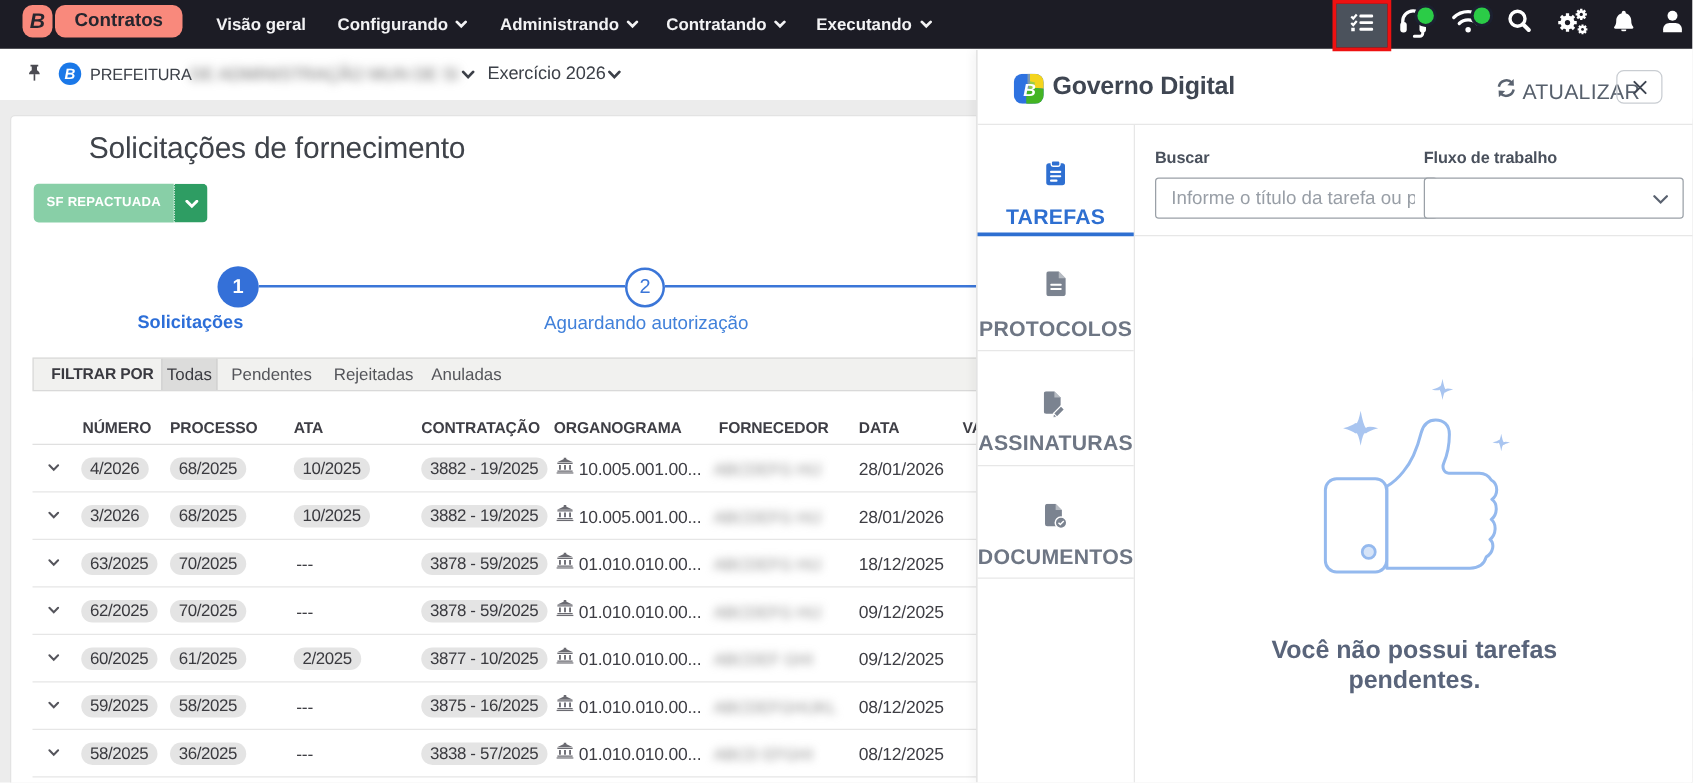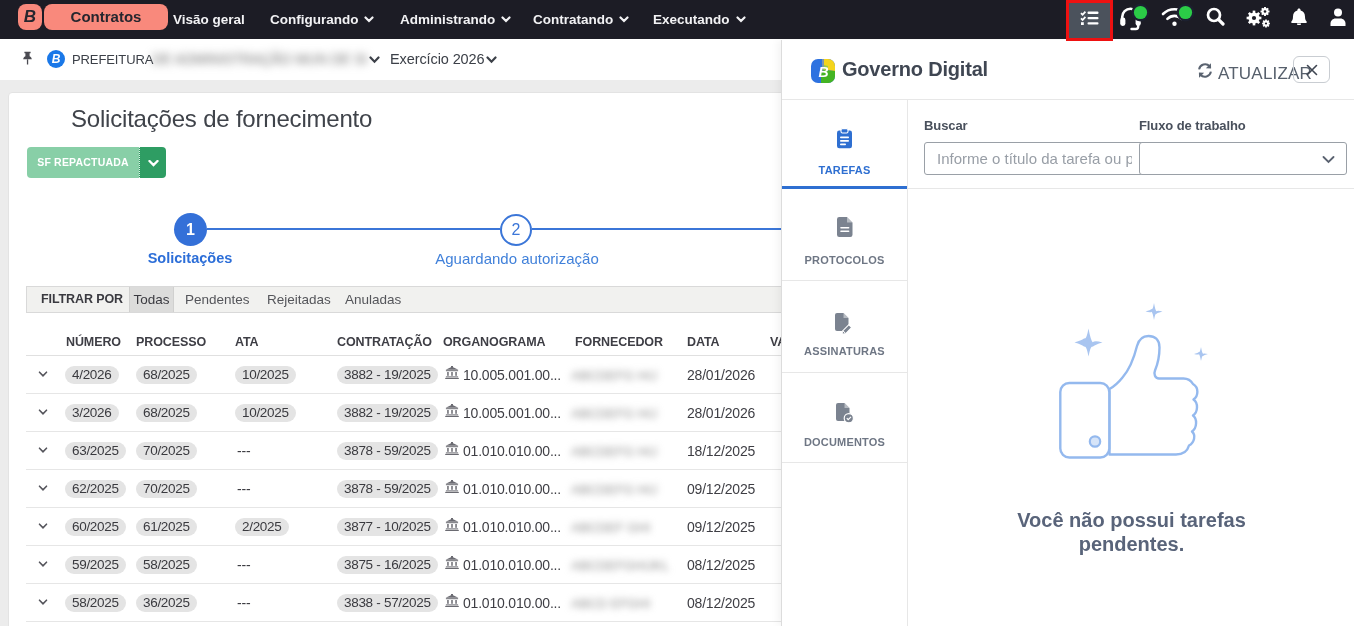--- a/index.html
+++ b/index.html
@@ -4,21 +4,21 @@
 <title>Contratos</title>
 <style>
   * { margin:0; padding:0; box-sizing:border-box; }
   html,body { width:1354px; height:626px; overflow:hidden; }
   body { font-family:"Liberation Sans", sans-serif; background:#ececec; position:relative; }
 
   
   #nav { position:absolute; left:0; top:0; width:1354px; height:39px; background:#1c1c25; z-index:30; }
   .pillB { position:absolute; left:18px; top:4px; width:24px; height:26px; background:#f9897c; border-radius:8px;
            color:#26262e; font-weight:700; font-style:italic; font-size:17px; text-align:center; line-height:25px; }
-  .pillC { position:absolute; left:44px; top:4px; width:124px; height:26px; background:#f9897c; border-radius:8px;
+  .pillC { position:absolute; left:44px; top:4px; width:102px; height:26px; background:#f9897c; border-radius:8px;
            color:#26262e; font-weight:700; font-size:15px; text-align:center; line-height:26px; }
   .navitem { position:absolute; top:0; height:39px; line-height:39px; color:#f2f2f4; font-size:13.5px; font-weight:700; white-space:nowrap; }
   .navitem svg { margin-left:6px; vertical-align:1px; }
   .navico { position:absolute; top:0; }
 
   
   #topbar { position:absolute; left:0; top:39px; width:1354px; height:41px; background:#fff; z-index:5; }
 
   
   #card { position:absolute; left:8px; top:92px; width:1346px; height:540px; background:#fff;
@@ -33,21 +33,21 @@
   #btn-g2 { position:absolute; left:139px; top:147px; width:27px; height:31px; background:#2e9d63;
             border-radius:0 4px 4px 0; border-left:1px dotted rgba(255,255,255,.85); z-index:2; }
   #btn-g2 svg { position:absolute; left:8px; top:13px; }
 
   
   .stepline { position:absolute; height:1.6px; background:#3b76d8; z-index:2; }
   #circ1 { position:absolute; left:174px; top:213px; width:33px; height:33px; border-radius:50%; background:#3470d8;
            color:#fff; font-size:16px; font-weight:700; text-align:center; line-height:33px; z-index:3; }
   #circ2 { position:absolute; left:500px; top:214px; width:32px; height:32px; border-radius:50%; background:#fff;
            border:2px solid #3b76d8; color:#3b76d8; font-size:16px; text-align:center; line-height:28px; z-index:3; }
-  #steplab1 { position:absolute; left:110px; top:250px; width:160px; text-align:center; color:#2c6ed8;
+  #steplab1 { position:absolute; left:110px; top:250px; width:160px; text-align:left; color:#2c6ed8;
               font-size:14.5px; font-weight:700; z-index:2; }
   #steplab2 { position:absolute; left:397px; top:250px; width:240px; text-align:center; color:#4181da;
               font-size:15px; z-index:2; }
 
   
   #filterbar { position:absolute; left:26px; top:286px; width:1328px; height:27px; background:#f1f1ef;
                border:1px solid #d9d9d9; z-index:2; }
   .fitem { position:absolute; top:0; height:25px; line-height:25px; font-size:13.5px; color:#54555a; }
   #ftitle { left:14px; font-weight:700; color:#3a3a40; font-size:12.5px; letter-spacing:-0.1px; }
   #ftodas { left:102px; width:45px; text-align:center; background:#dcdcdb; border-left:1px solid #d0d0cf;
@@ -66,21 +66,21 @@
 
   
   #panel { position:absolute; left:781px; top:40px; width:573px; height:586px; background:#fff;
            border-left:1px solid #dcdcdc; box-shadow:-3px 0 8px rgba(0,0,0,.05); z-index:20; }
   #phead { position:absolute; left:0; top:0; width:573px; height:60px; border-bottom:1px solid #e7e7e7; }
   #ptitle { position:absolute; left:60px; top:18px; font-size:20px; font-weight:700; color:#3f4652; letter-spacing:-0.2px; }
   #atualizar { position:absolute; left:436px; top:24px; font-size:17px; color:#57606c; letter-spacing:.2px; }
   #xbtn { position:absolute; left:511px; top:16px; width:37px; height:27px; border:1px solid #c9cdd2; border-radius:6px; }
   .sideline { position:absolute; left:0; width:125px; height:1px; background:#e7e7e7; }
   #sidebarborder { position:absolute; left:125px; top:60px; width:1px; height:526px; background:#e7e7e7; }
-  .tabtxt { position:absolute; left:0; width:125px; text-align:center; font-size:11px; font-weight:700;
+  .tabtxt { position:absolute; left:0; width:125px; text-align:center; font-size:17px; font-weight:700;
             color:#6e7684; letter-spacing:.2px; }
   .tabico { position:absolute; left:54px; }
   #tarefasline { position:absolute; left:0; top:146px; width:125px; height:3px; background:#2e6fd1; }
   .flabel { position:absolute; top:78px; font-size:13px; font-weight:700; color:#49505c; letter-spacing:-0.1px; }
   .finput { position:absolute; top:102px; height:33px; border:1px solid #9aa0a7; border-radius:3px; background:#fff; }
   #pholder { position:absolute; left:12px; top:7px; font-size:15px; color:#989ea6; white-space:nowrap; overflow:hidden; width:195px; }
   #fieldline { position:absolute; left:126px; top:148px; width:447px; height:1px; background:#e7e7e7; }
   #emptytxt { position:absolute; left:126px; top:468px; width:447px; text-align:center; font-size:20px;
               font-weight:700; color:#59647a; line-height:24px; }
 </style>

